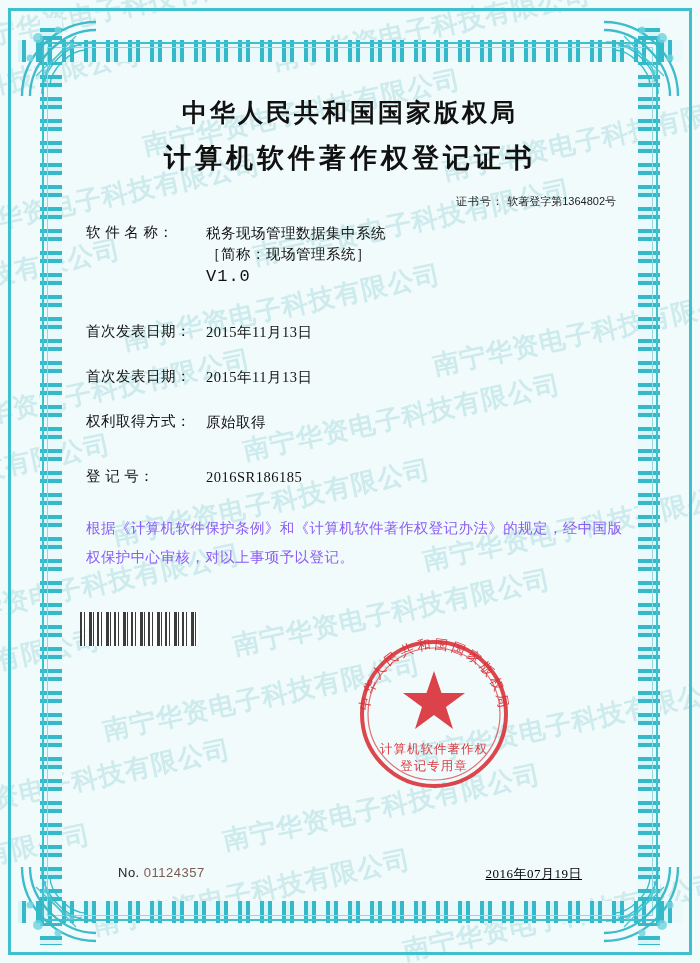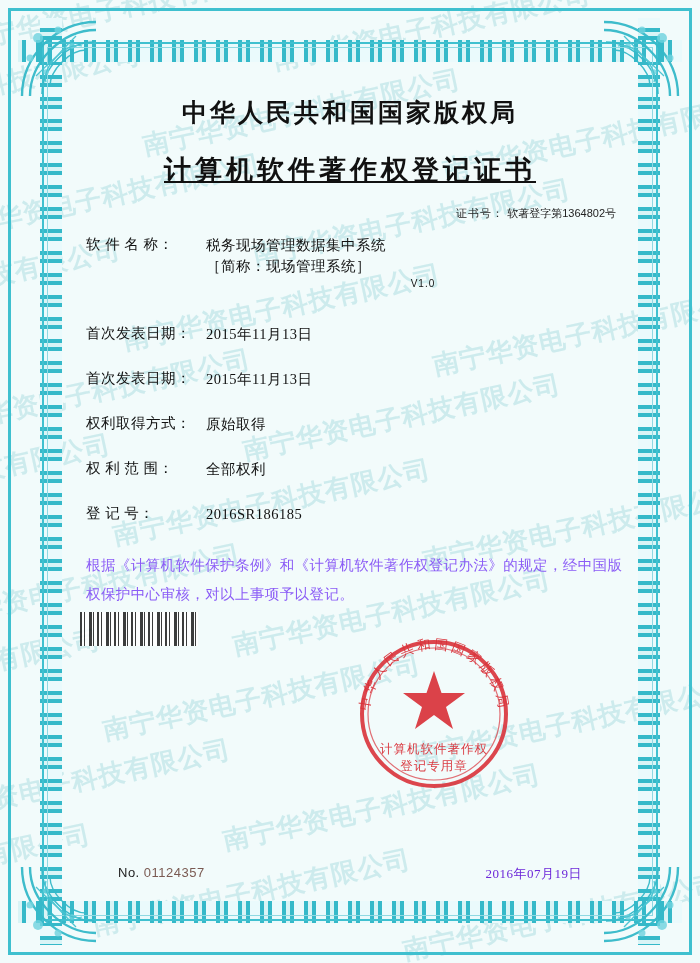--- a/index.html
+++ b/index.html
@@ -124,22 +124,21 @@
     font-weight: bold;
     color: #111;
     letter-spacing: 3px;
   }
   .title-sub {
     font-family: "Liberation Serif", serif;
     font-size: 27px;
     font-weight: bold;
     color: #111;
     letter-spacing: 4px;
-    margin-top: 23px;
-    text-decoration: underline;
+    margin-top: 11px;
   }
 
   .cert-no-row {
     margin-top: 18px;
     text-align: right;
     padding-right: 24px;
     font-size: 11px;
     color: #222;
     font-family: "Liberation Sans", sans-serif;
   }
@@ -162,21 +161,21 @@
     flex: 0 0 120px;
     letter-spacing: 0.5px;
     white-space: nowrap;
   }
   .field-value {
     flex: 1 1 auto;
     letter-spacing: 0.5px;
     line-height: 1.45;
   }
   .field-value .sub-line { display: block; }
-  .field-value .ver { display: block; font-family: Liberation Sans, sans-serif; font-size: 10px; letter-spacing: 1px; text-align: center;}
+  .field-value .ver { display: block; font-family: Liberation Mono, monospace; font-size: 17px; letter-spacing: 1px;}
 
   .gap-sm { height: 10px; }
   .gap-md { height: 18px; }
 
   .paragraph {
     margin-top: 26px;
     padding: 0 8px 0 26px;
     font-size: 14.5px;
     line-height: 2.0;
     color: #8b5cf6;
@@ -227,21 +226,22 @@
     left: 58px;
     font-family: "Liberation Sans", sans-serif;
     letter-spacing: 0.5px;
     color: #7a5a52;
   }
   .footer .no .lbl { color: #222; }
   .footer .date {
     position: absolute;
     right: 58px;
     letter-spacing: 0.5px;
-    color: #6d28d9;
+    color: #000000;
+    text-decoration: underline;
   }
 </style>
 </head>
 <body>
 
 <div id="certificate">
 
   <div class="watermark-layer">
     <div class="wm-row" style="left:-40px; top:-10px;">南宁华资电子科技有限公司</div>
     <div class="wm-row" style="left:270px; top:10px;">南宁华资电子科技有限公司</div>
@@ -400,24 +400,20 @@
 
       <div class="gap-sm"></div>
 
       <div class="field-row">
         <div class="field-label">权利取得方式：</div>
         <div class="field-value">原始取得</div>
       </div>
 
       <div class="gap-sm"></div>
 
-      <div class="field-row">
-        <div class="field-label">权 利 范 围：</div>
-        <div class="field-value">全部权利</div>
-      </div>
 
       <div class="gap-sm"></div>
 
       <div class="field-row">
         <div class="field-label">登 记 号：</div>
         <div class="field-value">2016SR186185</div>
       </div>
 
     </div>
 

